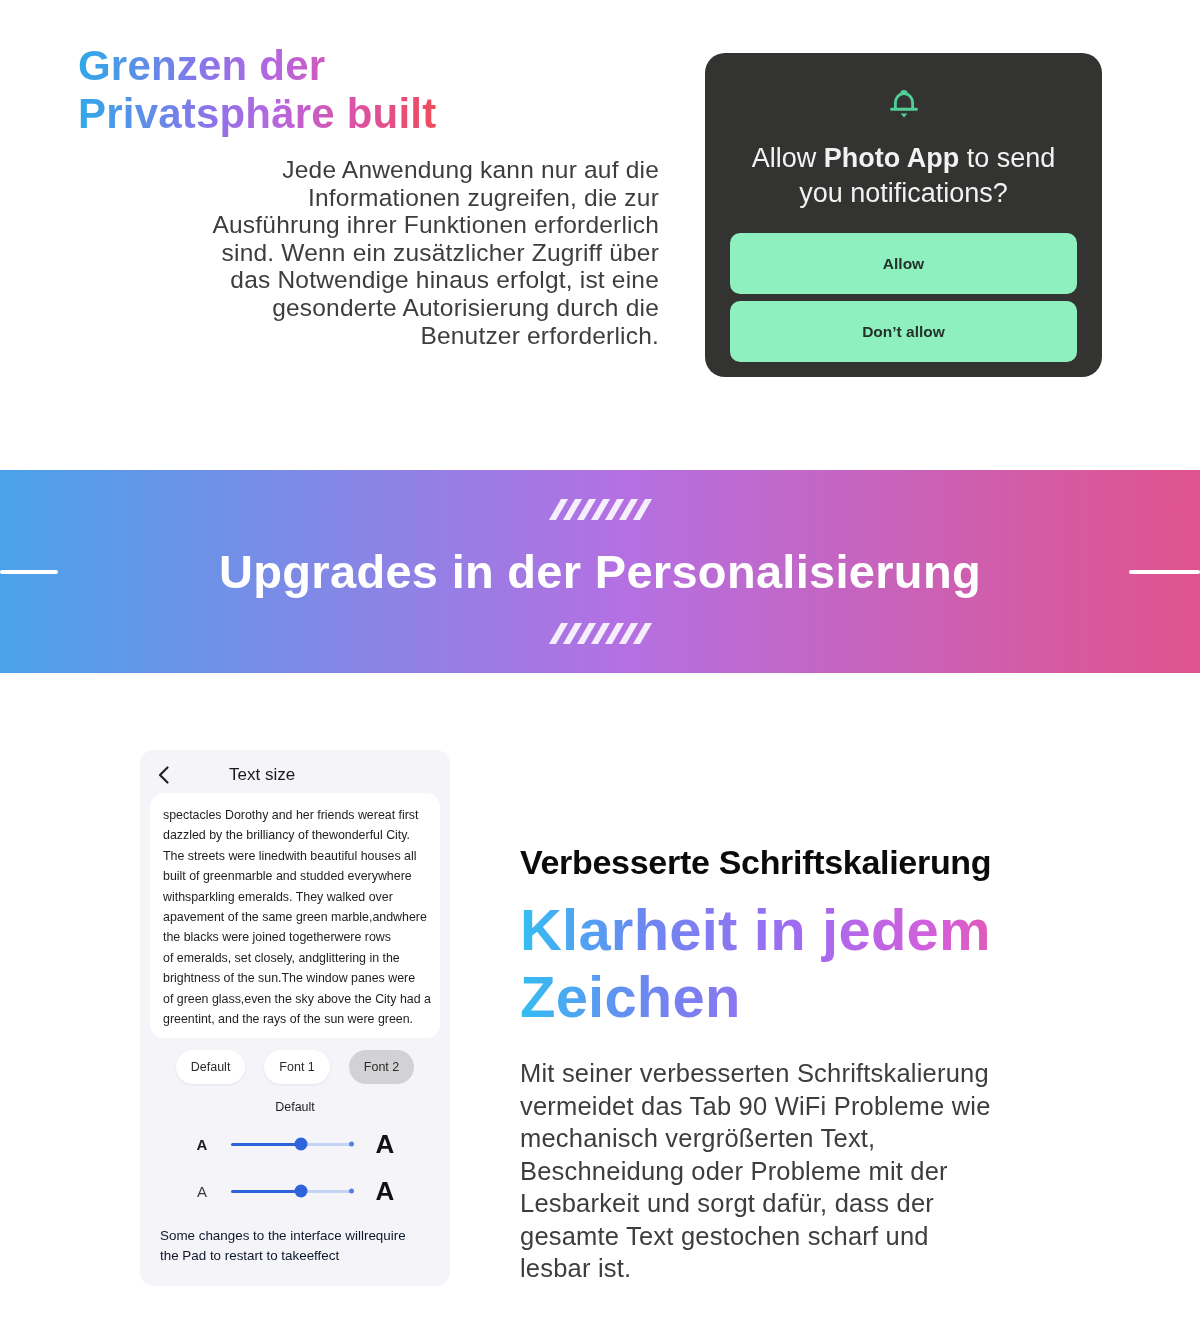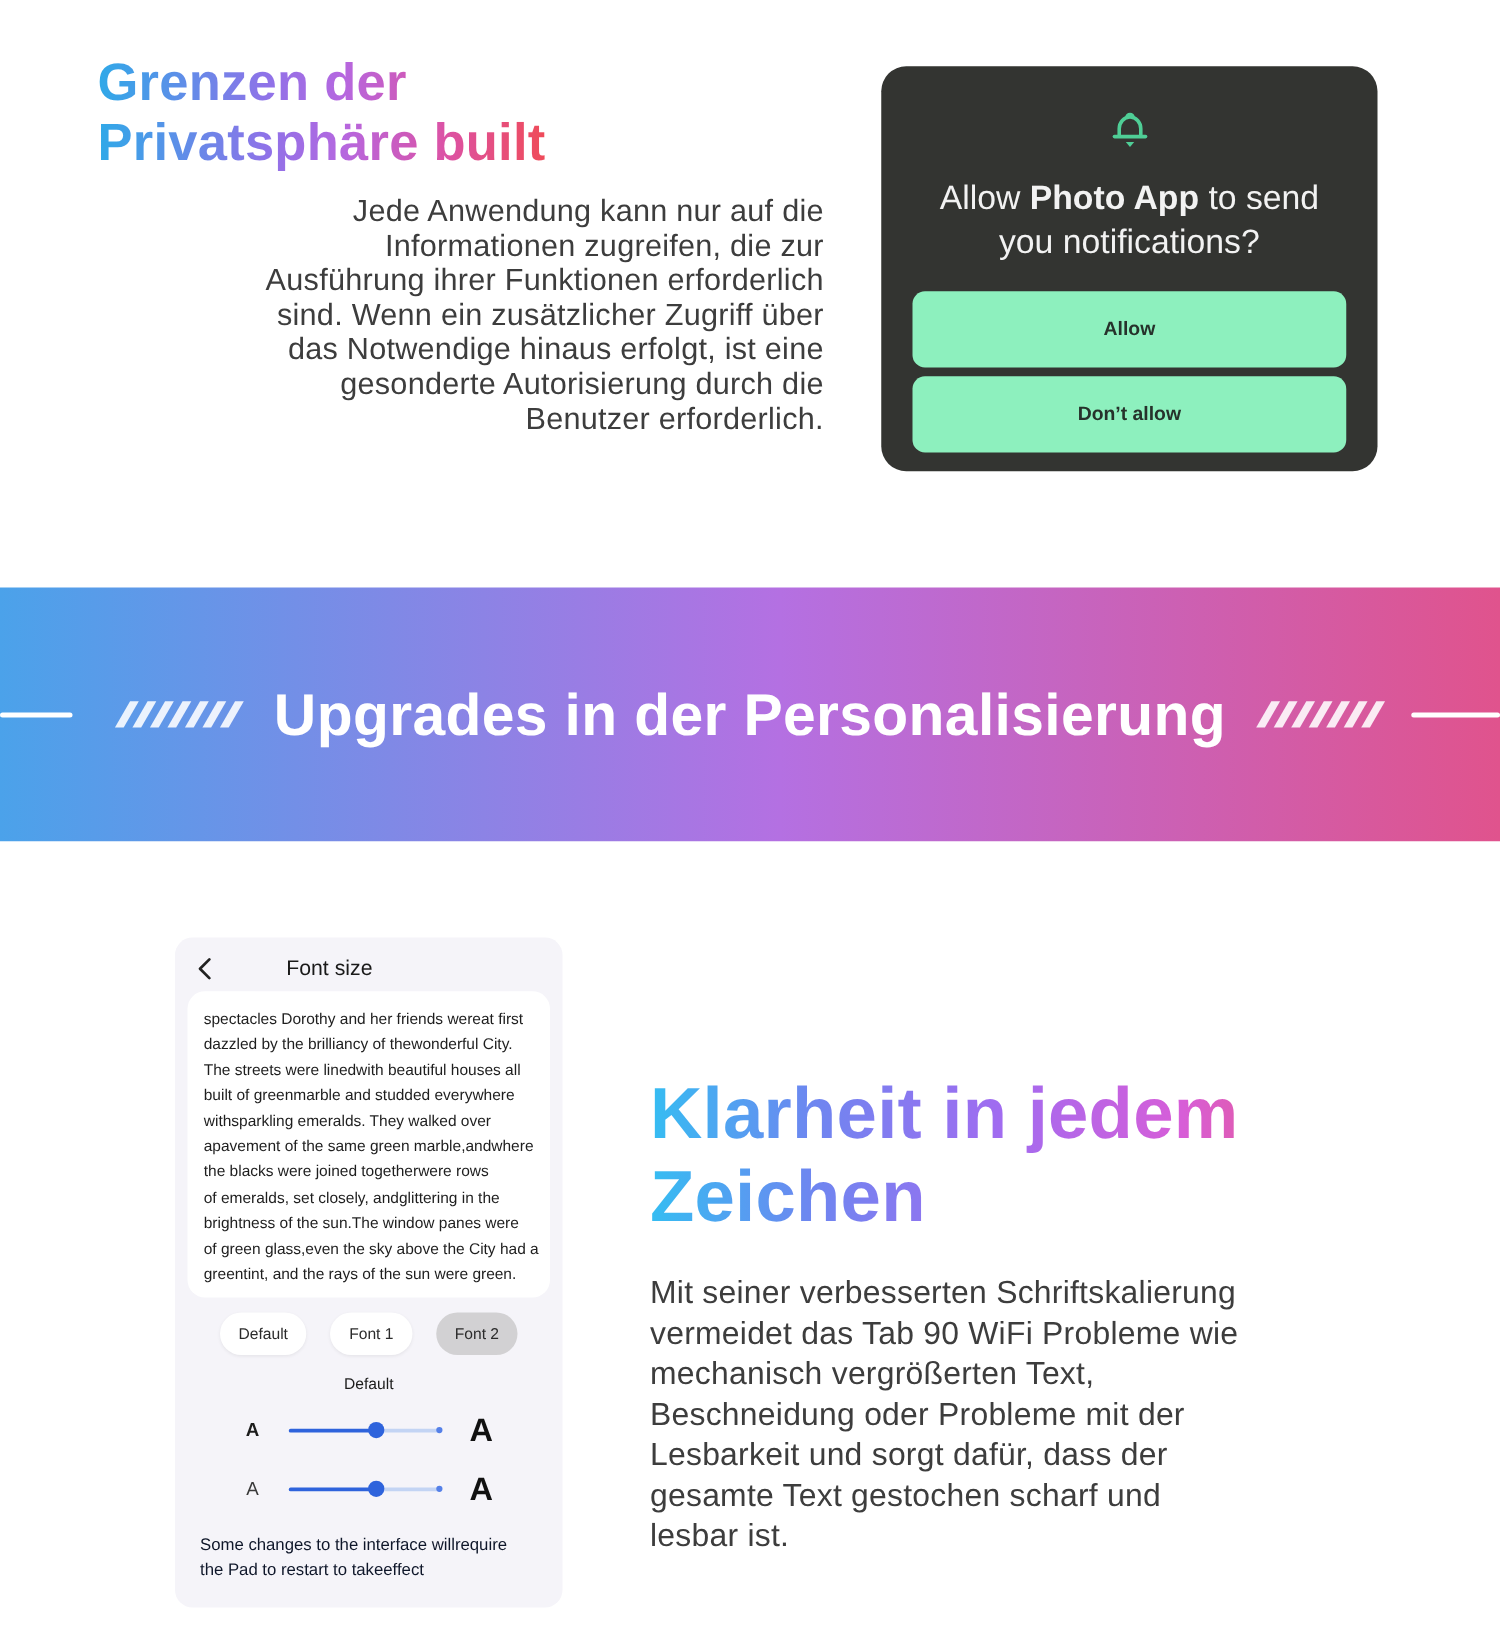--- a/index.html
+++ b/index.html
@@ -23,21 +23,21 @@
   .dialog-title{margin-top:14px;width:340px;text-align:center;color:#f2f2f2;
     font-size:27px;line-height:35px;font-weight:400;}
   .dialog-title b{font-weight:700;}
   .dialog-buttons{margin-top:22px;width:100%;display:flex;flex-direction:column;gap:7px;}
   .mint-btn{display:block;width:100%;height:61px;background:#8df0be;border:none;
     border-radius:10px;font-family:inherit;font-size:15.5px;font-weight:700;color:#26322b;cursor:pointer;}
 
   
   .banner{position:absolute;left:0;top:470px;width:1200px;height:203px;
     background:linear-gradient(90deg,#4ba2ea 0%,#b470e2 52%,#e0538d 100%);
-    display:flex;align-items:center;justify-content:center;gap:24px;}
+    display:flex;align-items:center;justify-content:center;gap:24px;flex-direction:column;}
   .banner-line{position:absolute;top:50%;transform:translateY(-50%);height:4px;background:#fff;border-radius:3px;}
   .banner-line.left{left:0;width:58px;}
   .banner-line.right{right:0;width:71px;}
   .slashes{display:flex;gap:7px;}
   .slash{width:7px;height:21px;background:rgba(255,255,255,.88);transform:skewX(-30deg);}
   .banner-title{margin:0 6px;font-size:47px;font-weight:700;color:#fff;letter-spacing:.3px;white-space:nowrap;}
 
   
   .panel{position:absolute;left:140px;top:750px;width:310px;height:536px;
     background:#f5f4f9;border-radius:14px;box-sizing:border-box;}
@@ -130,21 +130,21 @@
     <div class="banner-line right"></div>
   </div>
 
   <div class="panel">
     <div class="panel-header">
       <span class="chev">
         <svg width="14" height="20" viewBox="0 0 14 20" fill="none">
           <polyline points="10.5,2.5 3,10 10.5,17.5" stroke="#222" stroke-width="2.2" stroke-linecap="round" stroke-linejoin="round"></polyline>
         </svg>
       </span>
-      <span class="panel-title">Font size</span>
+      <span class="panel-title">Text size</span>
     </div>
     <div class="sample-card">
       <p class="sample-text">spectacles Dorothy and her friends wereat first
 dazzled by the brilliancy of thewonderful City.
 The streets were linedwith beautiful houses all
 built of greenmarble and studded everywhere
 withsparkling emeralds. They walked over
 apavement of the same green marble,andwhere
 the blacks were joined togetherwere rows
 of emeralds, set closely, andglittering in the
@@ -172,20 +172,21 @@
         <span class="end-dot"></span>
         <span class="thumb"></span>
       </div>
       <span class="a-large">A</span>
     </div>
     <p class="note">Some changes to the interface willrequire
 the Pad to restart to takeeffect</p>
   </div>
 
   <section class="scaling">
+    <h3 class="scaling-heading">Verbesserte Schriftskalierung</h3>
     <h2 class="scaling-subheading">Klarheit in jedem Zeichen</h2>
     <p class="scaling-body">Mit seiner verbesserten Schriftskalierung
 vermeidet das Tab 90 WiFi Probleme wie
 mechanisch vergrößerten Text,
 Beschneidung oder Probleme mit der
 Lesbarkeit und sorgt dafür, dass der
 gesamte Text gestochen scharf und
 lesbar ist.</p>
   </section>
 

